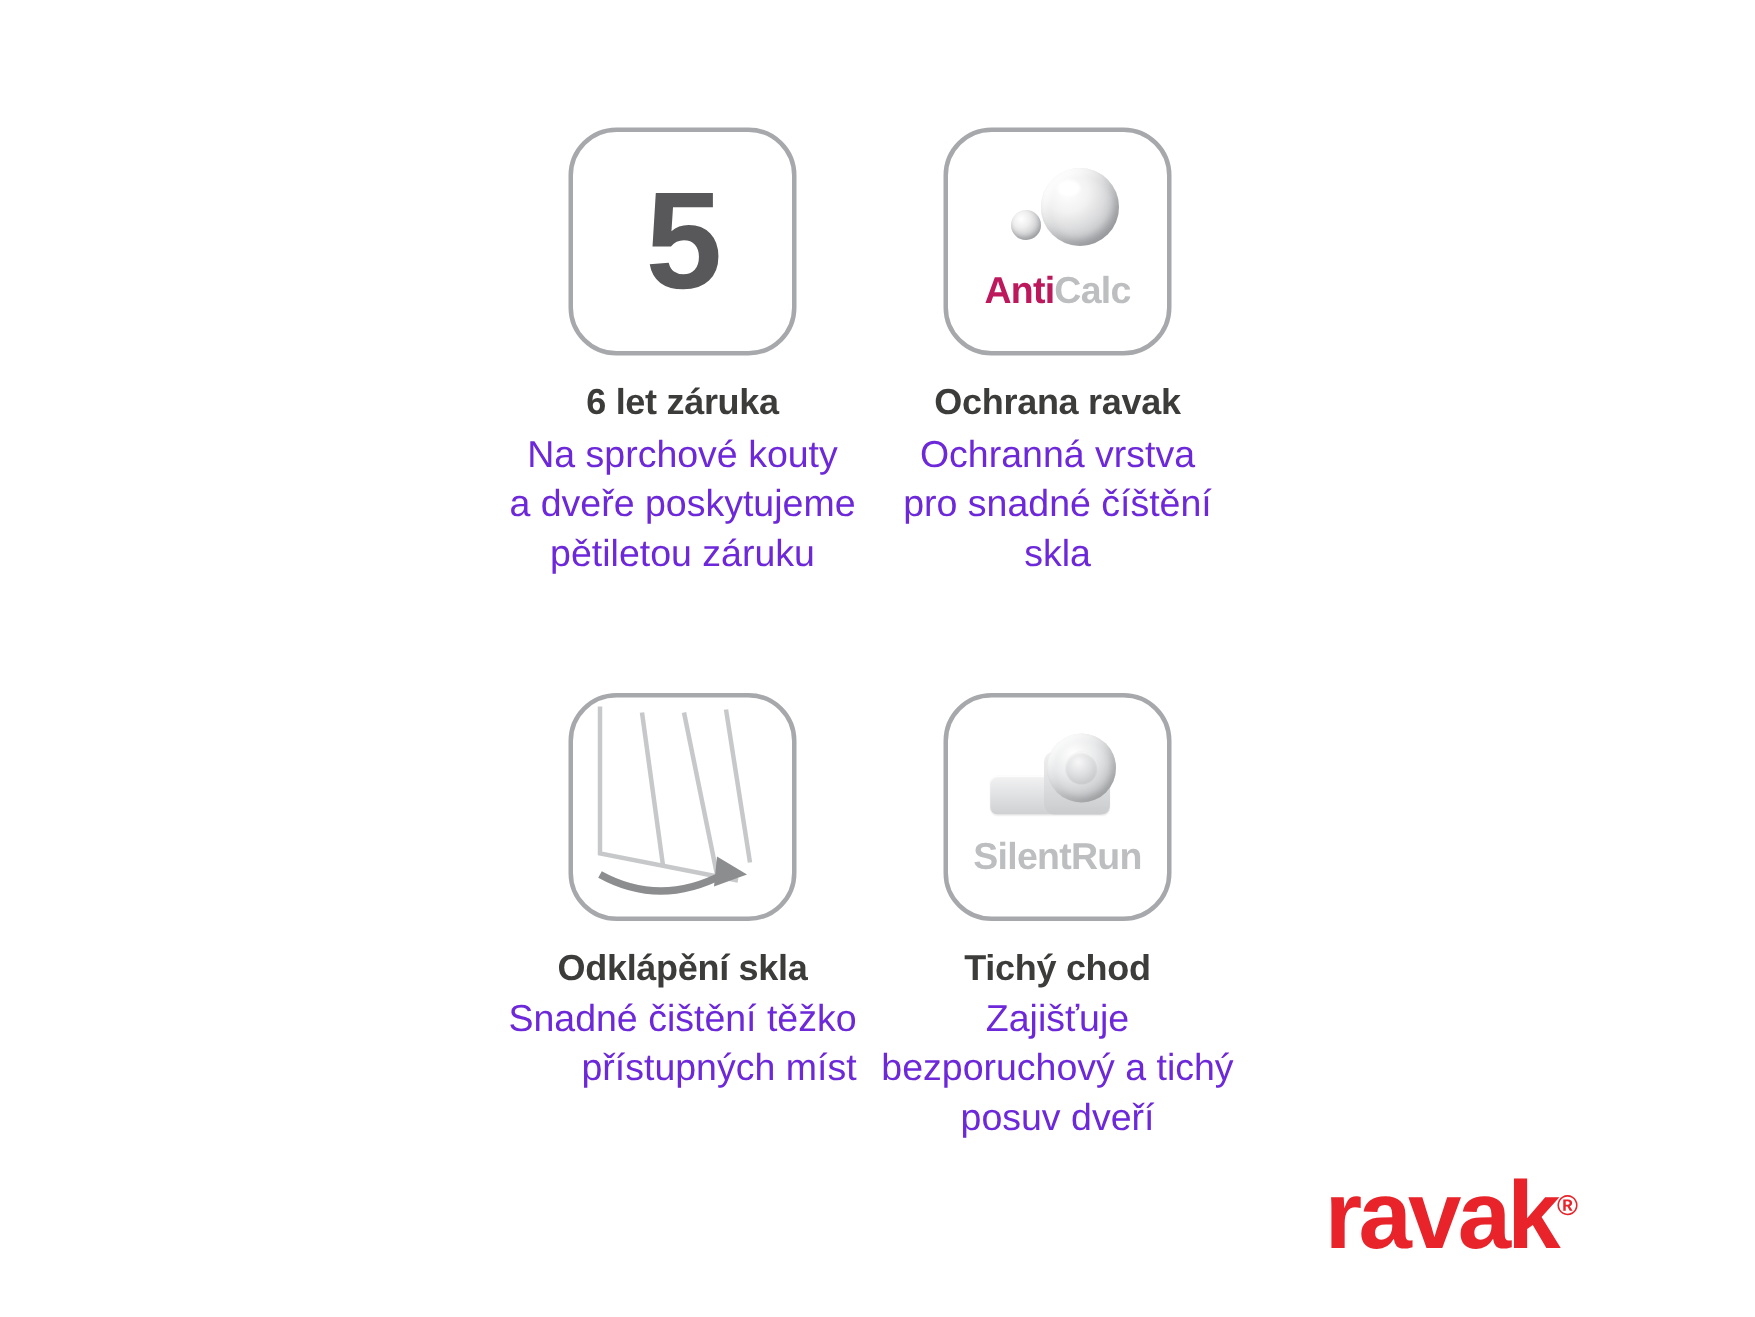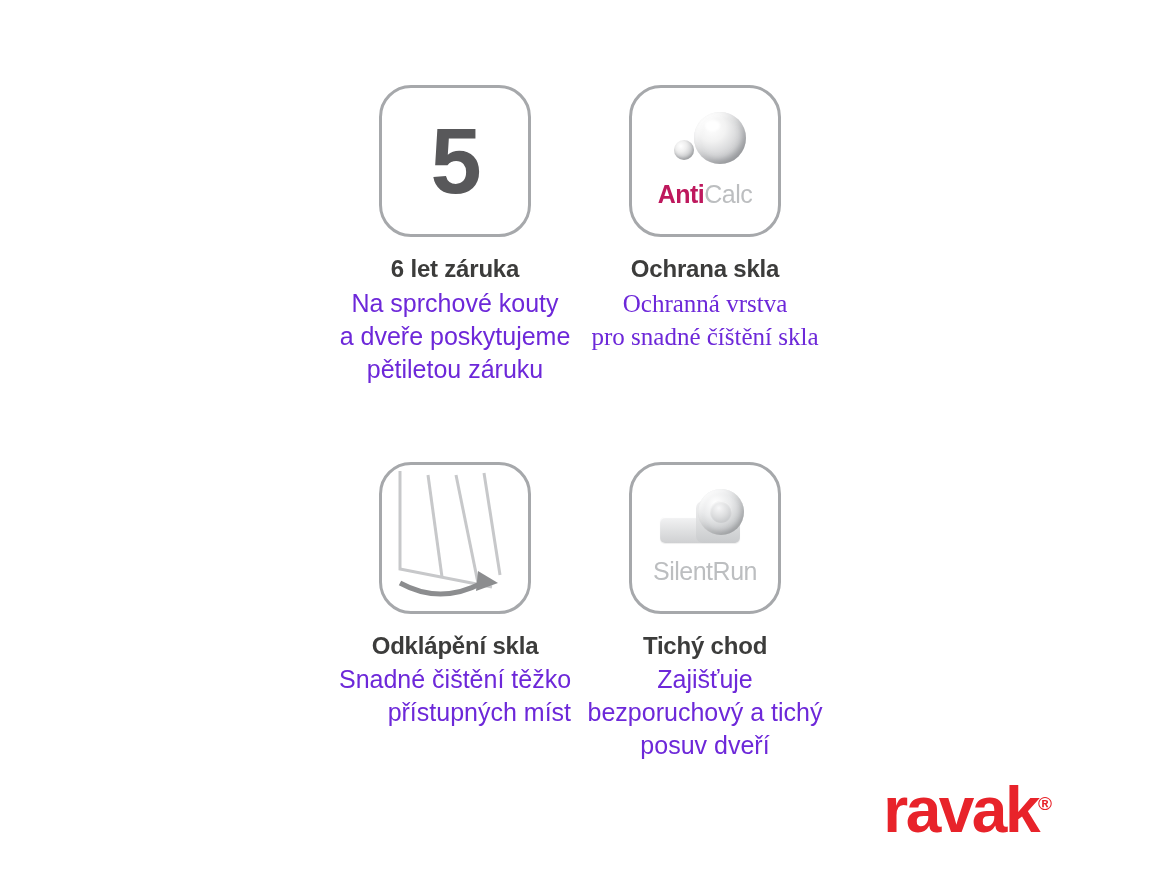--- a/index.html
+++ b/index.html
@@ -125,21 +125,21 @@
   .brand-label {
     position: absolute;
     left: 0;
     top: 92px;
     width: 100%;
     text-align: center;
     font-size: 25px;
     letter-spacing: -0.5px;
   }
   .brand-dark { color: #be185d; font-weight: bold; }
-  .brand-light { color: #bcbec0; font-weight: normal; }
+  .brand-light { color: #bcbec0; font-weight: bold; }
 
   
   .tilt-svg {
     position: absolute;
     left: 0; top: 0;
   }
 
   
   .roller-wrap {
     position: absolute;
@@ -228,22 +228,22 @@
       <div class="feature">
         <div class="icon-box">
           <div class="anticalc-drops">
             <div class="drop-small"></div>
             <div class="drop-big"></div>
           </div>
           <div class="brand-label">
             <span class="brand-dark">Anti</span><span class="brand-light">Calc</span>
           </div>
         </div>
-        <div class="feature-title">Ochrana skla</div>
-        <div class="feature-desc" style="white-space: pre-line; font-family: Liberation Serif, serif;">Ochranná vrstva
+        <div class="feature-title">Ochrana ravak</div>
+        <div class="feature-desc" style="white-space: pre-line;">Ochranná vrstva
 pro snadné číštění skla</div>
       </div>
 
     </div>
 
     <div class="row-gap"></div>
 
     <div class="feature-row">
 
       <div class="feature">

